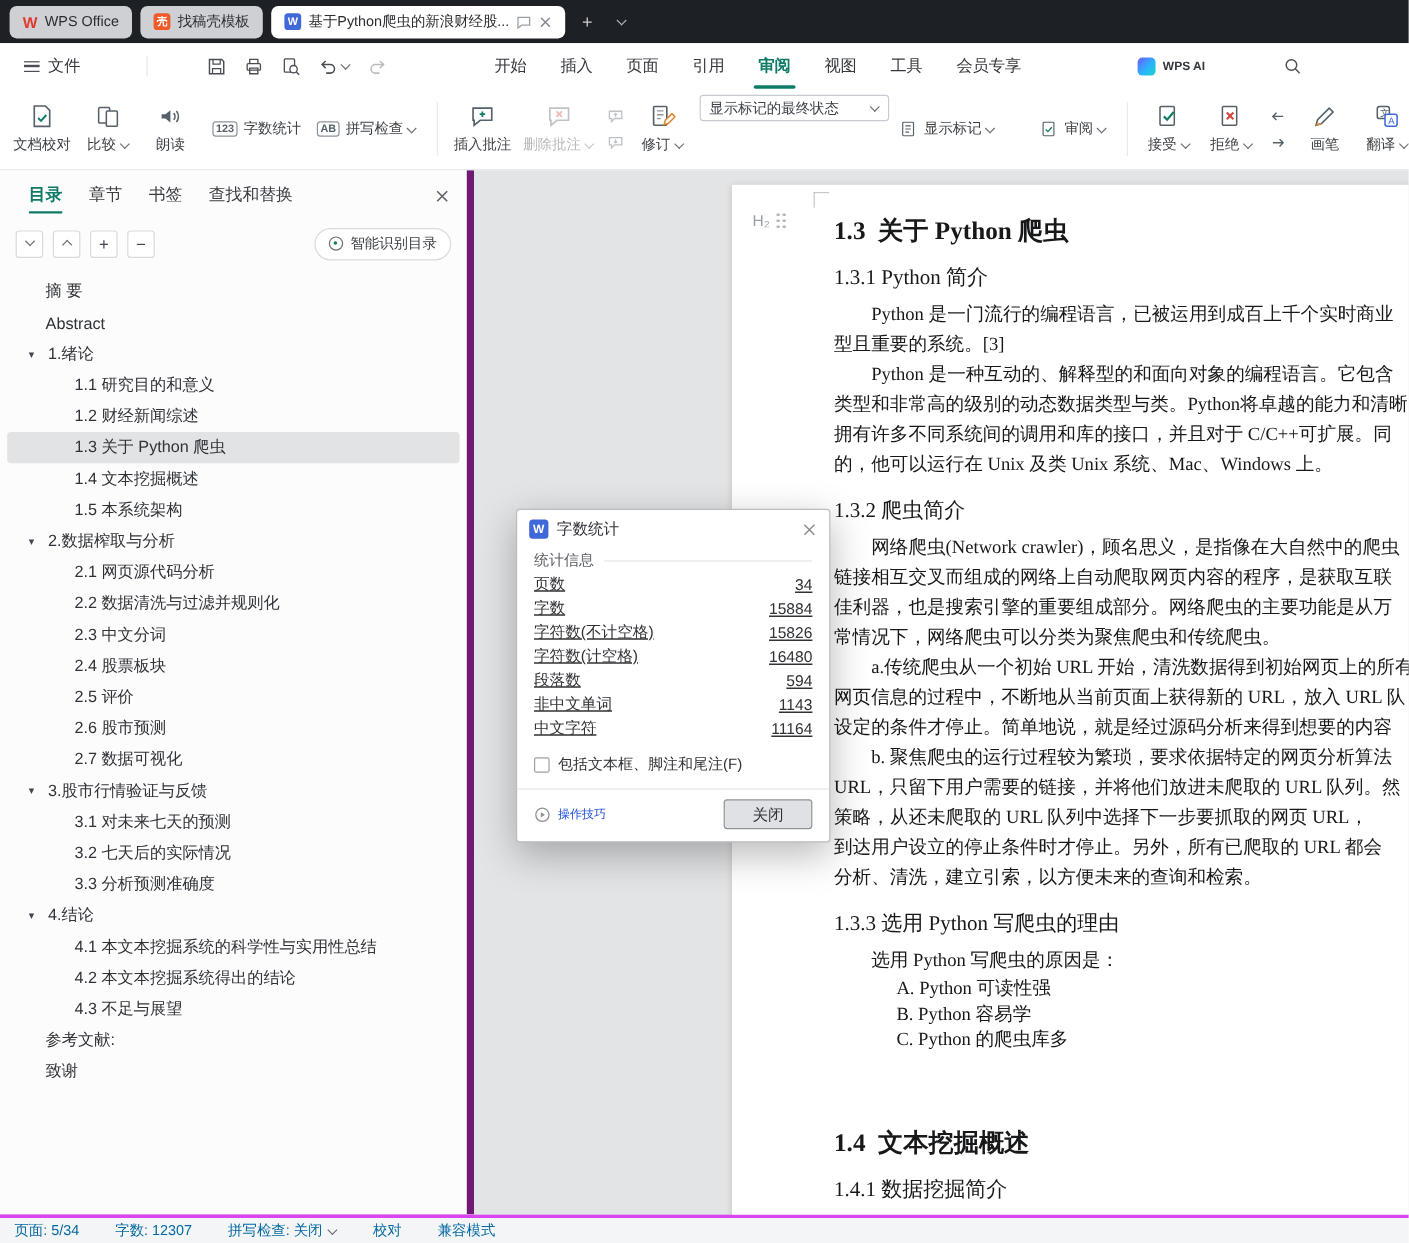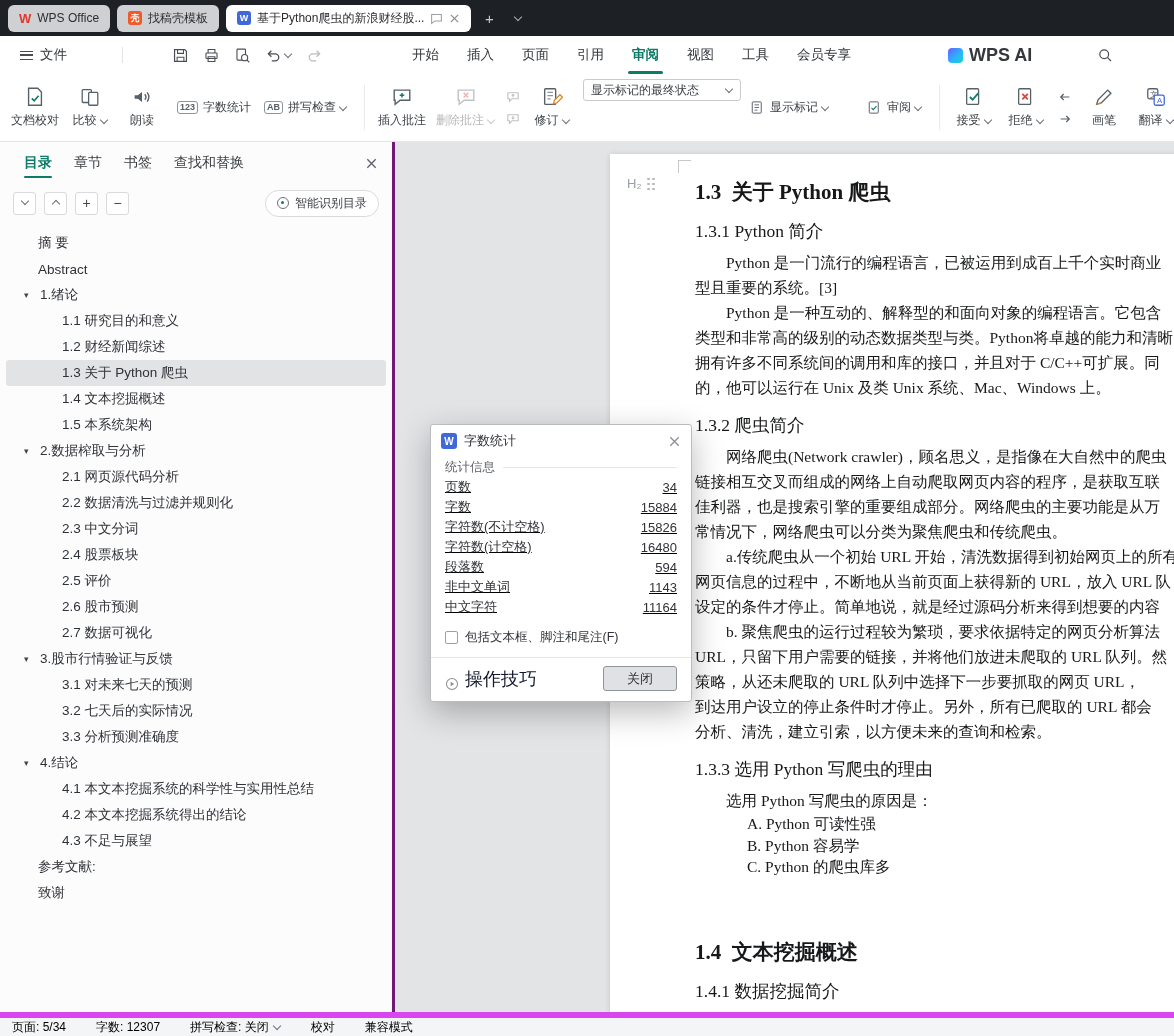--- a/index.html
+++ b/index.html
@@ -29,21 +29,21 @@
   .filebtn{display:flex;align-items:center;gap:7px;font-size:13.5px;color:#34373c;padding:0 8px;}
   .burger{width:13px;height:9px;border-top:1.6px solid #4a4e54;border-bottom:1.6px solid #4a4e54;position:relative;}
   .burger::after{content:"";position:absolute;left:0;top:2.6px;width:100%;height:1.6px;background:#4a4e54;}
   .vdiv{width:1px;height:16px;background:#e3e4e6;margin:0 8px;}
   .qa{display:flex;align-items:center;gap:14px;margin-left:2px;}
   .qa .qbtn{display:flex;align-items:center;gap:2px;}
   .menu-tabs{display:flex;margin-left:36px;height:38px;font-family:Liberation Serif, serif;}
   .mtab{position:relative;display:flex;align-items:center;padding:0 14px;font-size:13.5px;color:#34373c;height:38px;}
   .mtab[data-active="true"]{color:var(--accent);font-weight:bold;}
   .mtab[data-active="true"]::after{content:"";position:absolute;left:10px;right:10px;bottom:0;height:3px;background:var(--accent);border-radius:2px;}
-  .wpsai{display:flex;align-items:center;gap:6px;margin-left:44px;font-size:18px;font-weight:bold;color:#34373c;}
+  .wpsai{display:flex;align-items:center;gap:6px;margin-left:44px;font-size:10px;font-weight:bold;color:#34373c;}
   .ai-logo{width:15px;height:15px;border-radius:4px;background:linear-gradient(135deg,#6a5cff,#2bb3ff 55%,#19d3c5);}
   .searchbtn{margin-left:26px;display:flex;align-items:center;}
 
   
   .ribbon{height:68px;background:#fff;border-bottom:1px solid #e4e5e7;display:flex;align-items:stretch;padding:5px 6px;overflow:hidden;flex:none;}
   .rgroup{display:flex;align-items:stretch;}
   .rsep{width:1px;background:#e9eaec;margin:6px 8px;flex:none;}
   .rbtn{border-radius:4px;}
   .rbtn.lg{display:flex;flex-direction:column;align-items:center;justify-content:center;gap:4px;min-width:52px;padding:2px 5px;}
   .rlabel{font-size:12px;color:#3e4247;display:flex;align-items:center;gap:3px;white-space:nowrap;}
@@ -52,21 +52,21 @@
   .badge{font-size:9px;font-weight:bold;color:var(--icon);border:1px solid #8d949c;border-radius:3px;padding:0 2px;line-height:11px;}
   .cjkbadge{font-size:11px;font-weight:bold;color:var(--blue);line-height:14px;}
   .rcombo{display:flex;align-items:center;justify-content:space-between;width:158px;height:22px;border:1px solid #c8ccd1;border-radius:3px;padding:0 7px;font-size:12px;color:#3e4247;background:#fff;}
   .rrow{display:flex;gap:30px;align-items:center;}
   .disabled{opacity:.38;}
   .navcol{display:flex;flex-direction:column;justify-content:center;gap:6px;margin:0 3px;}
   .navbtn{width:20px;height:16px;display:flex;align-items:center;justify-content:center;border-radius:3px;}
 
   
   .content{flex:1;display:flex;min-height:0;}
-  .sidebar{width:395px;flex:none;background:#fcfcfd;border-right:3px solid #701a75;display:flex;flex-direction:column;}
+  .sidebar{width:395px;flex:none;background:#fcfcfd;border-right:6px solid #701a75;display:flex;flex-direction:column;}
   .sb-head{height:42px;display:flex;align-items:center;gap:2px;padding:0 14px;flex:none;}
   .sbtab{position:relative;font-size:14px;color:#3a3d42;padding:0 10px;height:42px;display:flex;align-items:center;}
   .sbtab[data-active="true"]{color:var(--accent);font-weight:bold;}
   .sbtab[data-active="true"]::after{content:"";position:absolute;left:10px;right:10px;bottom:6px;height:2.5px;background:var(--accent);border-radius:2px;}
   .sb-close{margin-left:auto;display:flex;align-items:center;}
   .sb-tools{height:38px;display:flex;align-items:center;gap:8px;padding:0 13px;flex:none;}
   .sqbtn{width:23px;height:23px;border:1px solid #d8dadd;border-radius:3px;background:#fff;display:flex;align-items:center;justify-content:center;font-size:14px;color:#43474d;line-height:1;}
   .sqbtn .chev{transform:translateY(-1px);}
   .chev.up::after{transform:rotate(-135deg);top:3px;}
   .smartbtn{margin-left:auto;height:27px;border:1px solid #d8dadd;border-radius:14px;background:#fff;display:flex;align-items:center;gap:6px;padding:0 11px;font-size:12px;color:#3c3f44;}
@@ -91,35 +91,35 @@
   .page-inner{padding:10px 40px 0 85px;font-family:"Liberation Serif","DejaVu Serif",serif;color:#17181a;}
   .dblock{white-space:pre;}
   .dblock[data-type="h1"]{font-size:21px;font-weight:bold;margin:14px 0 10px;}
   .dblock[data-type="h2"]{font-size:17.5px;margin:13px 0 7px;}
   .dblock[data-type="line"],.dblock[data-type="line-indent"]{font-size:15.5px;line-height:25px;}
   .dblock[data-type="line-indent"]{text-indent:31px;}
   .dblock[data-type="list"]{font-size:15.5px;line-height:21.5px;padding-left:52px;}
   .dblock[data-type="gap"]{height:46px;}
 
   
-  .statusbar{height:24px;background:#f4f5f6;border-top:6px solid #d946ef;display:flex;align-items:center;gap:30px;padding:0 12px;font-size:12px;color:#000000;flex:none;}
+  .statusbar{height:24px;background:#f4f5f6;border-top:3px solid #d946ef;display:flex;align-items:center;gap:30px;padding:0 12px;font-size:12px;color:#0369a1;flex:none;}
   .stitem{display:flex;align-items:center;gap:4px;white-space:nowrap;}
 
   
   .dialog{position:absolute;left:430px;top:424px;width:262px;background:#fff;border:1px solid #babcc0;border-radius:3px;box-shadow:0 10px 32px rgba(0,0,0,.28);z-index:50;}
   .dtitle{height:32px;display:flex;align-items:center;gap:7px;padding:0 10px;font-size:13px;color:#2f3237;}
   .dbody{padding:2px 14px 0;}
   .dsection{display:flex;align-items:center;gap:8px;font-size:12.5px;color:#5c6066;}
   .sline{flex:1;height:1px;background:#e4e5e7;}
   .wcrows{margin-top:1px;text-decoration:underline;}
   .wcrow{display:flex;justify-content:space-between;align-items:center;height:20px;font-size:13px;color:var(--ink);}
   .dcheck{display:flex;align-items:center;gap:7px;font-size:12.5px;color:var(--ink);margin-top:12px;}
   .box{width:13px;height:13px;border:1px solid #9aa0a6;border-radius:2px;background:#fff;flex:none;}
   .dfoot{display:flex;align-items:center;margin-top:11px;border-top:1px solid #e6e7e9;padding:8px 14px 10px;}
-  .tips{display:flex;align-items:flex-end;gap:6px;font-size:18px;color:#0f172a;}
+  .tips{display:flex;align-items:flex-end;gap:6px;font-size:10px;color:#1d4ed8;}
   .closebtn{margin-left:auto;width:74px;height:25px;border:1px solid #8f949a;border-radius:3px;background:#dfe1e4;font-size:13px;color:var(--ink);display:flex;align-items:center;justify-content:center;}
 
   svg{display:block;}
 </style>
 </head>
 <body>
 
 <div class="app">
 
   <div class="titlebar">

